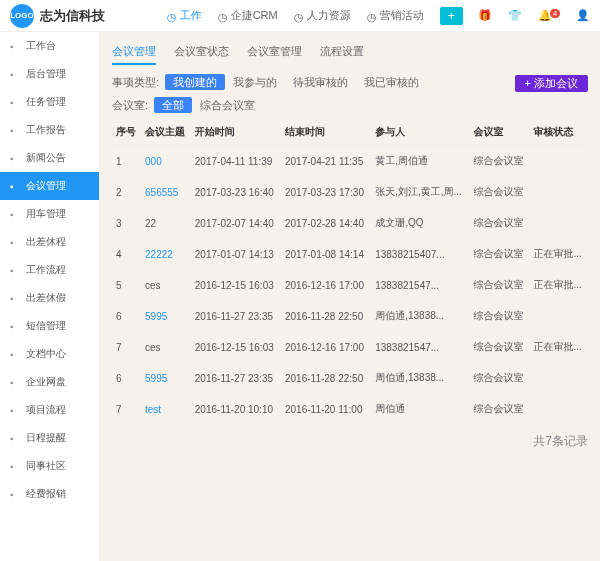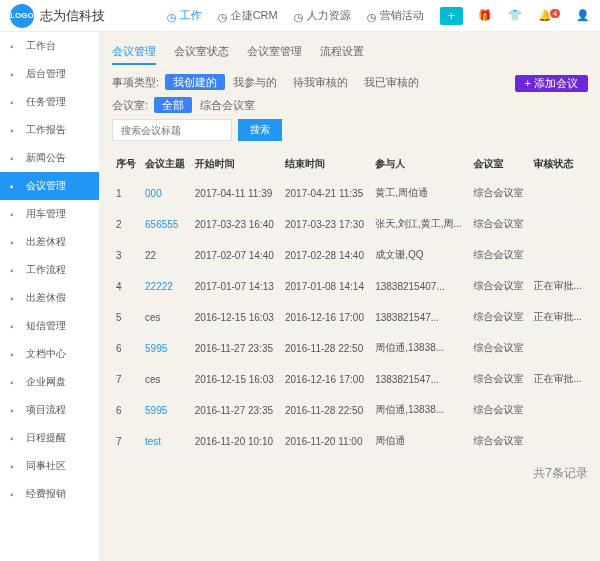--- a/index.html
+++ b/index.html
@@ -1,19 +1,19 @@
 <!DOCTYPE html>
 <html><head>
 <meta charset="utf-8">
 <style>
 *{margin:0;padding:0;box-sizing:border-box;font-family:"Microsoft YaHei",Arial,sans-serif}
 body{background:#f5f1eb;font-size:11px;color:#333;width:600px;height:561px;overflow:hidden}
 .topbar{height:32px;background:#fff;display:flex;align-items:center;padding:0 10px;border-bottom:1px solid #eee}
 .logo-badge{background:#2196f3;color:#fff;border-radius:50%;width:24px;height:24px;display:flex;align-items:center;justify-content:center;font-size:8px;font-weight:bold}
-.brand{font-size:13px;font-weight:normal;margin-left:6px;color:#333}
+.brand{font-size:13px;font-weight:bold;margin-left:6px;color:#333}
 .topnav{margin-left:auto;display:flex;gap:16px;align-items:center}
 .topnav-item{color:#666;cursor:pointer;display:flex;align-items:center;gap:3px}
 .topnav-item.active{color:#2196f3}
 .top-icon{width:10px;height:10px;display:inline-block}
 .plus-btn{background:#00bcd4;color:#fff;padding:2px 8px;border-radius:2px;font-size:12px}
 .badge-red{background:#f44336;color:#fff;border-radius:8px;font-size:8px;padding:0 3px;margin-left:-2px;vertical-align:top}
 .layout{display:flex;height:529px}
 .sidebar{width:100px;background:#fff;border-right:1px solid #eee;overflow-y:auto}
 .sidebar::-webkit-scrollbar{width:4px}
 .sidebar::-webkit-scrollbar-thumb{background:#ccc}
@@ -146,24 +146,20 @@
       </div>
     <div class="filter-row">
       <span class="filter-label">事项类型:</span>
       <span id="f1"><span class="pill active">我创建的</span><span class="pill">我参与的</span><span class="pill">待我审核的</span><span class="pill">我已审核的</span></span>
       <span class="add-btn">+ 添加会议</span>
     </div>
     <div class="filter-row">
       <span class="filter-label">会议室:</span>
       <span id="f2"><span class="pill active">全部</span><span class="pill">综合会议室</span></span>
     </div>
-    <div class="search-row">
-      <input class="search-input" placeholder="搜索会议标题" style="">
-      <button class="search-btn">搜索</button>
-    </div>
     <table>
       <thead>
           <tr id="thead">
             <th>序号</th>
             <th>会议主题</th>
             <th>开始时间</th>
             <th>结束时间</th>
             <th>参与人</th>
             <th>会议室</th>
             <th>审核状态</th>

